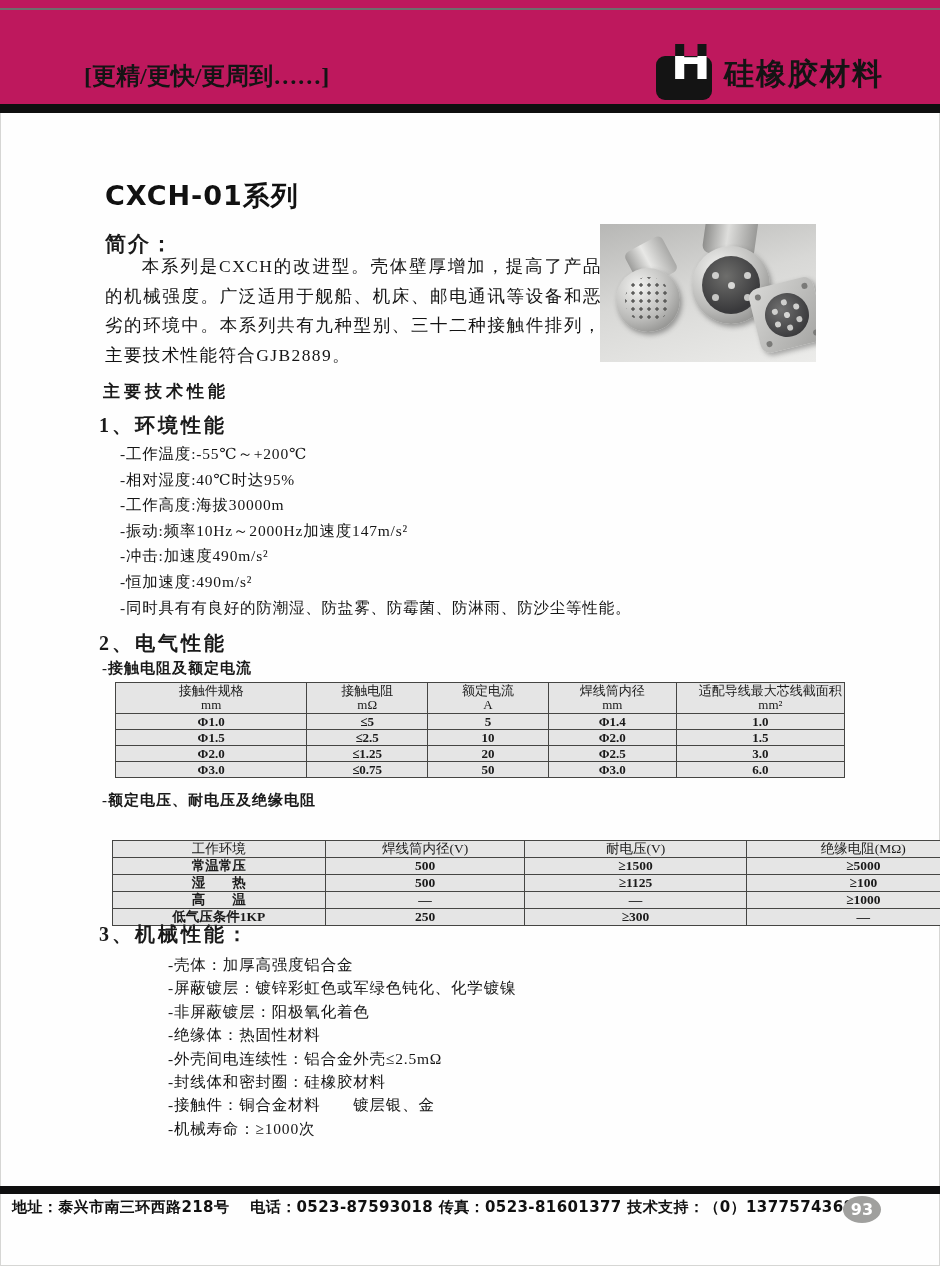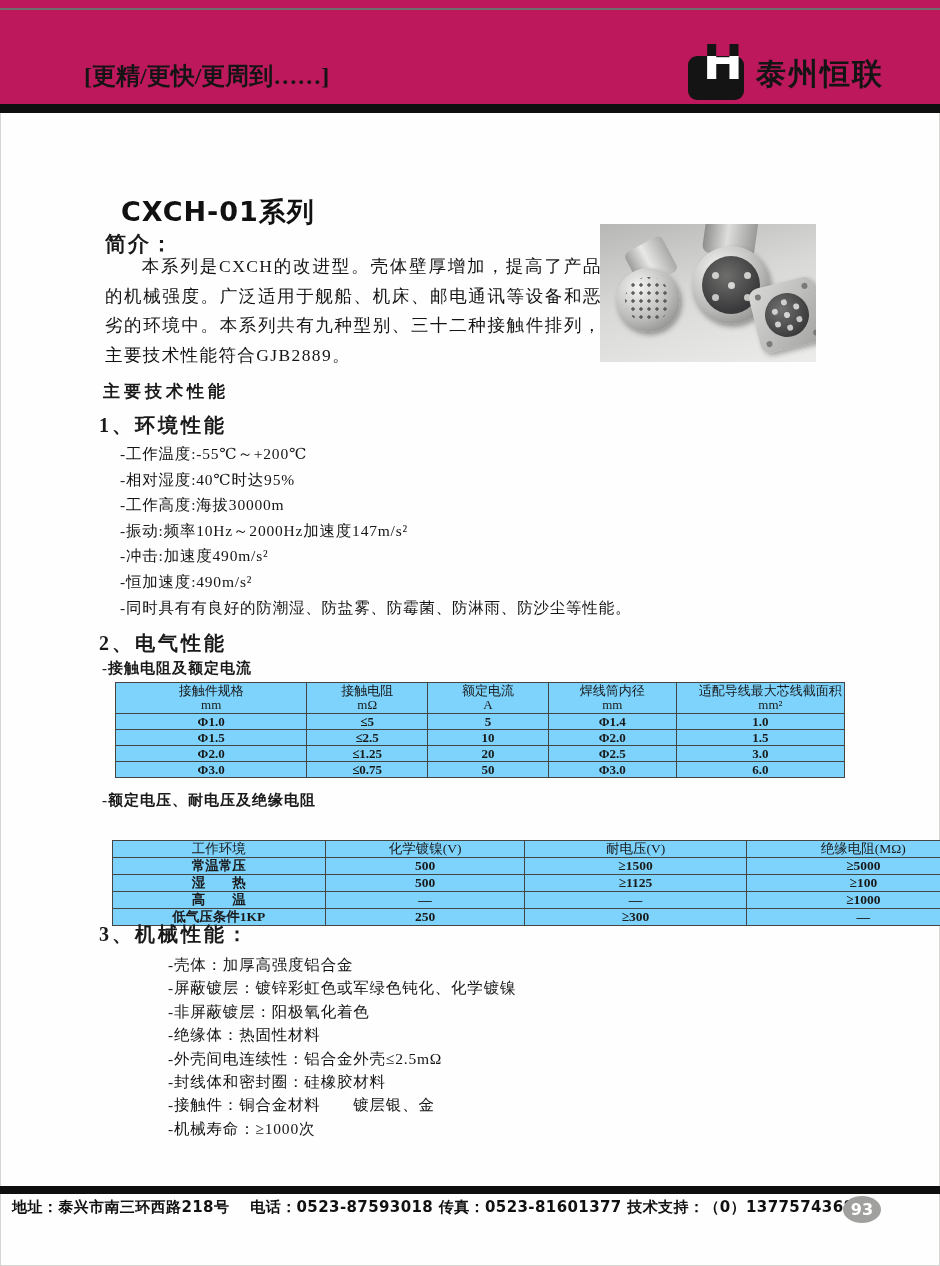--- a/index.html
+++ b/index.html
@@ -19,21 +19,21 @@
   .h-black{clip-path:inset(0 0 44px 0);}    
   .h-black .hglyph{color:#141414;}
   .h-white{clip-path:inset(12px 0 0 0);}    
   .h-white .hglyph{color:#ffffff;}
   .brand-name{margin-left:10px;font-family:"DejaVu Sans","Liberation Sans",sans-serif;
         font-weight:900;font-size:30px;line-height:52px;letter-spacing:2px;color:#141414;}
   .bar{position:absolute;left:0;width:940px;background:#0f0f0f;}
   .bar-top{top:104px;height:9px;}
   .bar-bottom{top:1186px;height:8px;}
   
-  .title{position:absolute;left:105px;top:178px;margin:16px;font-family:"DejaVu Sans","Liberation Sans",sans-serif;
+  .title{position:absolute;left:105px;top:178px;margin:0;font-family:"DejaVu Sans","Liberation Sans",sans-serif;
         font-weight:900;font-size:27px;letter-spacing:1px;color:#111;}
   .intro-h{position:absolute;left:105px;top:230px;margin:0;font-size:21px;font-weight:bold;letter-spacing:2px;}
   .intro-body{position:absolute;left:105px;top:252px;width:497px;margin:0;font-size:17.5px;line-height:29.5px;
         letter-spacing:1.4px;text-indent:2.1em;text-align:justify;color:#141414;}
   
   .photo{position:absolute;left:600px;top:224px;width:216px;height:138px;margin:0;
         background:linear-gradient(165deg,#b7b7b5 0%,#d8d8d6 45%,#ececea 100%);overflow:hidden;}
   .conn{position:absolute;border-radius:50%;}
   .conn-ring{background:radial-gradient(circle at 35% 30%,#f4f4f2,#b9b9b7 55%,#8b8b89 85%);
         box-shadow:2px 3px 5px rgba(60,60,60,.45);}
@@ -65,21 +65,21 @@
   .env-h{left:99px;top:412px;}
   .elec-h{left:99px;top:630px;}
   .mech-h{left:99px;top:921px;}
   .spec-list{position:absolute;font-size:15.5px;letter-spacing:.8px;color:#141414;}
   .env-list{left:120px;top:441px;line-height:25.6px;}
   .mech-list{left:120px;top:953px;line-height:23.4px;margin-left:48px;}
   
   .tbl-caption{position:absolute;font-size:15px;font-weight:bold;letter-spacing:1px;}
   .cap1{left:102px;top:659px;}
   .cap2{left:102px;top:791px;}
-  table.tbl{position:absolute;border-collapse:collapse;table-layout:fixed;background:#7dd3fc;}
+  table.tbl{position:absolute;border-collapse:collapse;table-layout:fixed;background:#e5e5e5;}
   .tbl th,.tbl td{border:1px solid #454543;text-align:center;padding:0;}
   .t1{left:115px;top:682px;width:730px;}
   .t1 th{font-size:13px;font-weight:normal;line-height:14px;padding:1px 0;}
   .t1 td{font-size:13px;line-height:15px;height:15px;font-weight:600;}
   .t1 .w1{width:27%;} .t1 .w2{width:17%;} .t1 .w3{width:17%;} .t1 .w4{width:18%;} .t1 .w5{width:21%;padding-left:20px;}
   .t1 th span{display:block;}
   .t2{left:112px;top:840px;width:869px;}
   .t2 th{font-size:13.5px;font-weight:normal;line-height:16px;height:16px;}
   .t2 td{font-size:13.5px;line-height:16px;height:16px;font-weight:600;}
   .t2 .v1{width:24.5%;} .t2 .v2{width:23%;} .t2 .v3{width:25.5%;} .t2 .v4{width:27%;}
@@ -101,21 +101,21 @@
     <div class="brand">
       <div class="logo">
         <div class="logo-box"></div>
         <div class="h-clip h-black">
             <span class="hglyph">H</span>
           </div>
         <div class="h-clip h-white">
             <span class="hglyph">H</span>
           </div>
       </div>
-      <div class="brand-name">泰州恒联</div>
+      <div class="brand-name">硅橡胶材料</div>
     </div>
   </div>
   <div class="bar bar-top"></div>
 
   <h1 class="title">CXCH-01系列</h1>
   <h2 class="intro-h">简介：</h2>
   <p class="intro-body">本系列是CXCH的改进型。壳体壁厚增加，提高了产品的机械强度。广泛适用于舰船、机床、邮电通讯等设备和恶劣的环境中。本系列共有九种型别、三十二种接触件排列，主要技术性能符合GJB2889。</p>
 
   <figure class="photo">
     <div class="conn c1">
@@ -208,21 +208,21 @@
           <td>6.0</td>
         </tr>
       </tbody>
   </table>
 
   <div class="tbl-caption cap2">-额定电压、耐电压及绝缘电阻</div>
   <table class="tbl t2">
     <thead>
       <tr>
         <th class="v1">工作环境</th>
-        <th class="v2">化学镀镍(V)</th>
+        <th class="v2">焊线筒内径(V)</th>
         <th class="v3">耐电压(V)</th>
         <th class="v4">绝缘电阻(MΩ)</th>
       </tr>
     </thead>
     <tbody>
         <tr>
           <td>常温常压</td>
           <td>500</td>
           <td>≥1500</td>
           <td>≥5000</td>

